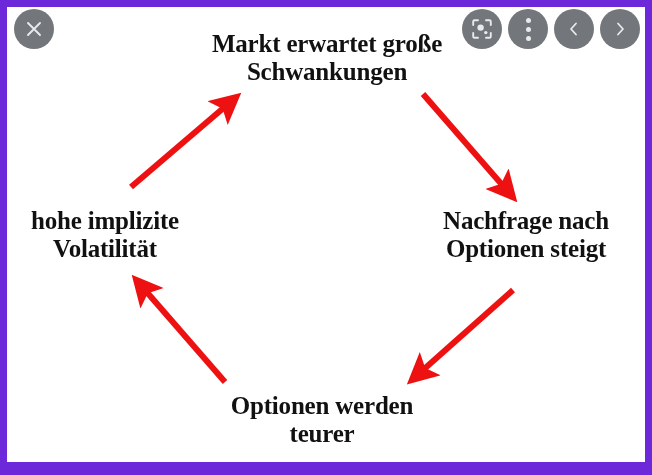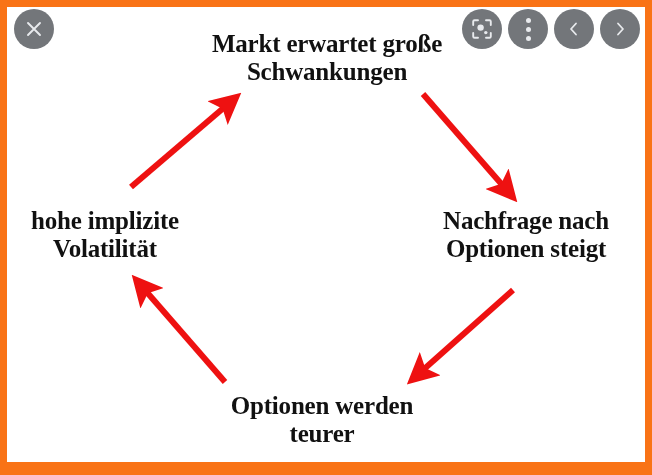--- a/index.html
+++ b/index.html
@@ -4,21 +4,21 @@
 <style>
   html, body {
     margin: 0;
     padding: 0;
     background: #000000;
   }
   #viewer {
     position: relative;
     width: 652px;
     height: 475px;
-    background: #f97316;
+    background: #6d28d9;
     overflow: hidden;
     font-family: "Liberation Serif", serif;
   }
   #canvas {
     position: absolute;
     left: 7px;
     top: 7px;
     width: 638px;
     height: 455px;
     background: #ffffff;

